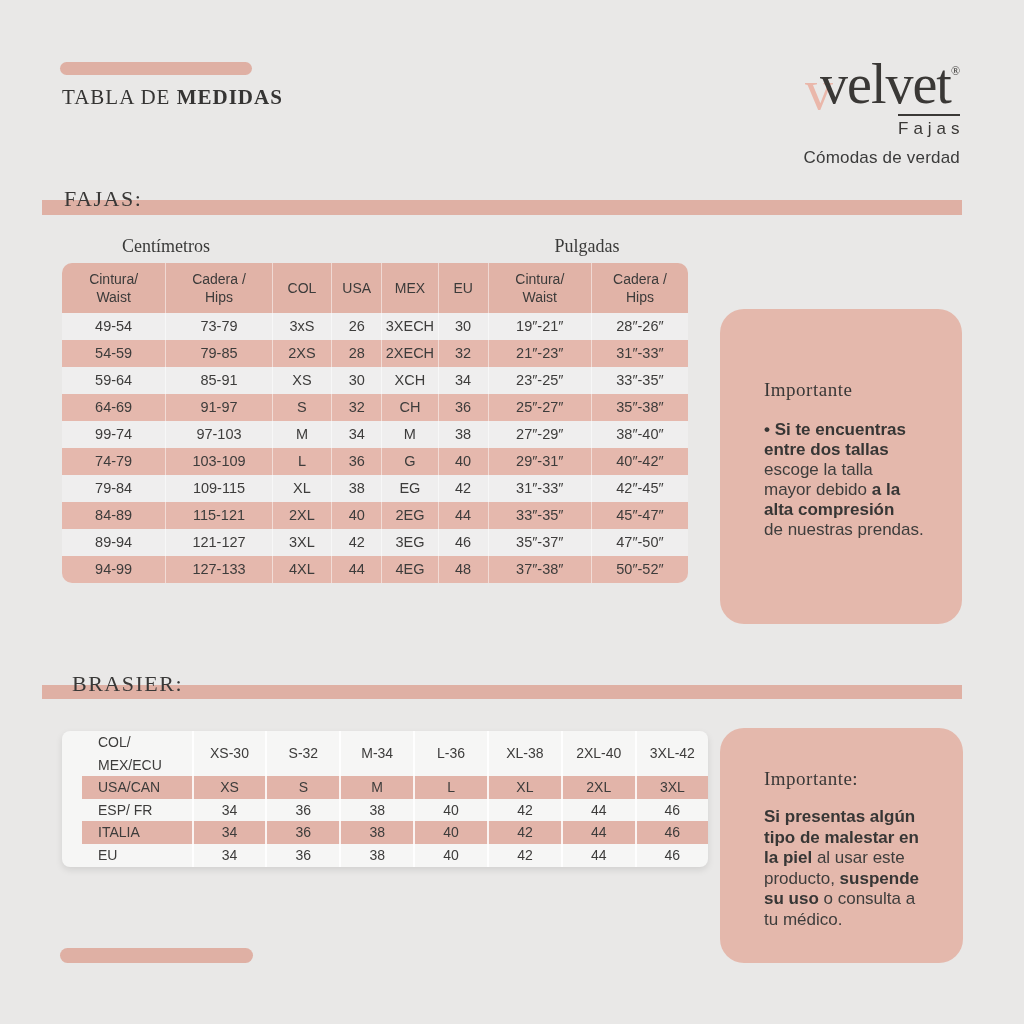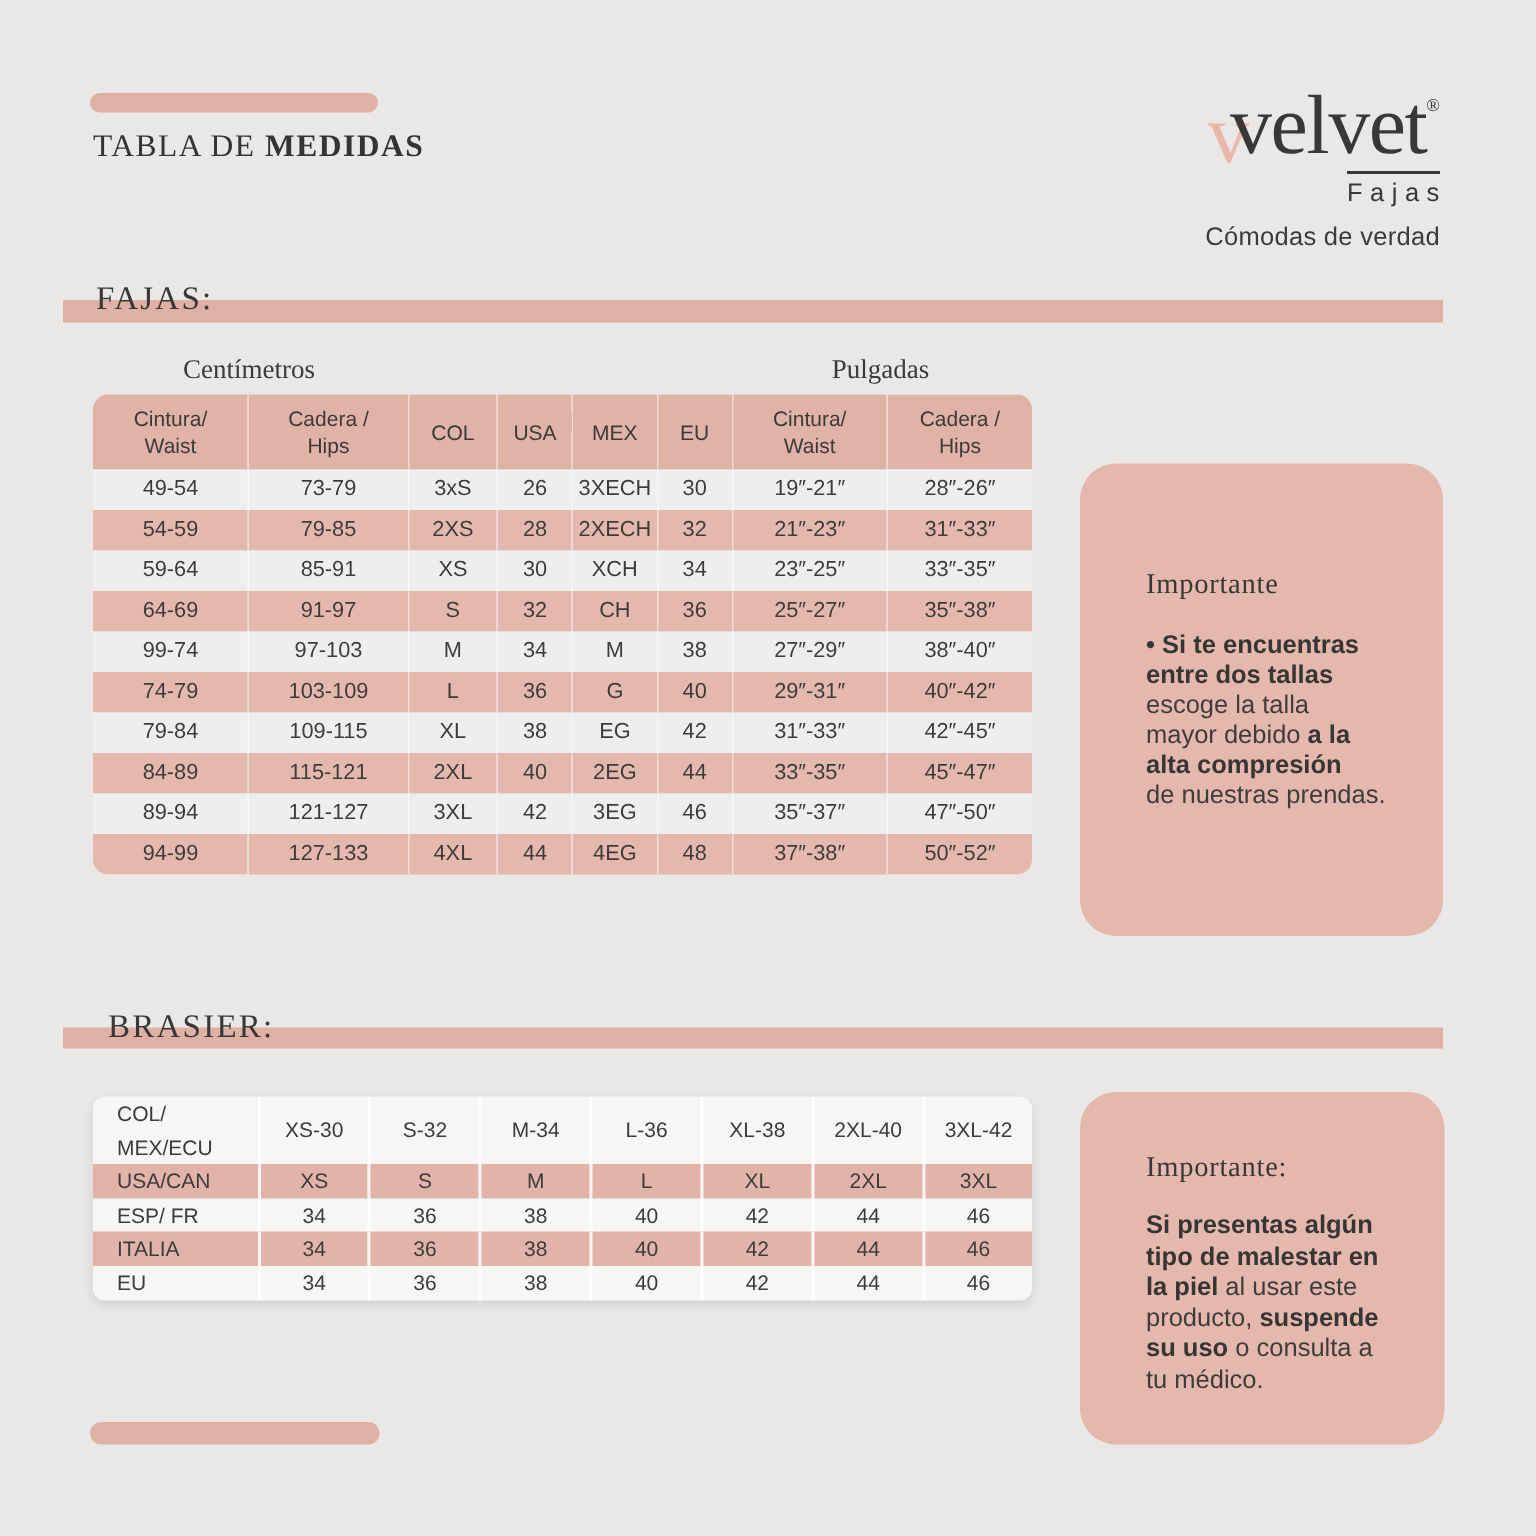--- a/index.html
+++ b/index.html
@@ -72,21 +72,21 @@
   }
   .fajas-table tbody tr:nth-child(odd){background:#efeeee;}
   .fajas-table tbody tr:nth-child(even){background:#e5b8ad;}
   .fajas-table tbody tr:last-child td:first-child{border-bottom-left-radius:10px;}
   .fajas-table tbody tr:last-child td:last-child{border-bottom-right-radius:10px;}
   .fajas-table th + th, .fajas-table td + td{border-left:1px solid rgba(255,255,255,.5);}
 
   
   .brasier-card{
     left:62px;top:731px;width:626px;background:#f6f6f5;border-radius:8px;
-    box-shadow:0 3px 7px rgba(0,0,0,.10);overflow:hidden;
+    box-shadow:0 3px 7px rgba(0,0,0,.10);overflow:hidden;padding-left:20px;
   }
   .brasier-table td{
     height:22.6px;text-align:center;font-size:14px;color:#3d3c3b;padding:0;line-height:22.6px;
   }
   .brasier-table td:first-child{text-align:left;padding-left:16px;}
   .brasier-table tr:nth-child(even){background:#e2b4a9;}
   .brasier-table td + td{border-left:2px solid rgba(255,255,255,.85);margin-top:28px;}
 
   
   .note-card{

